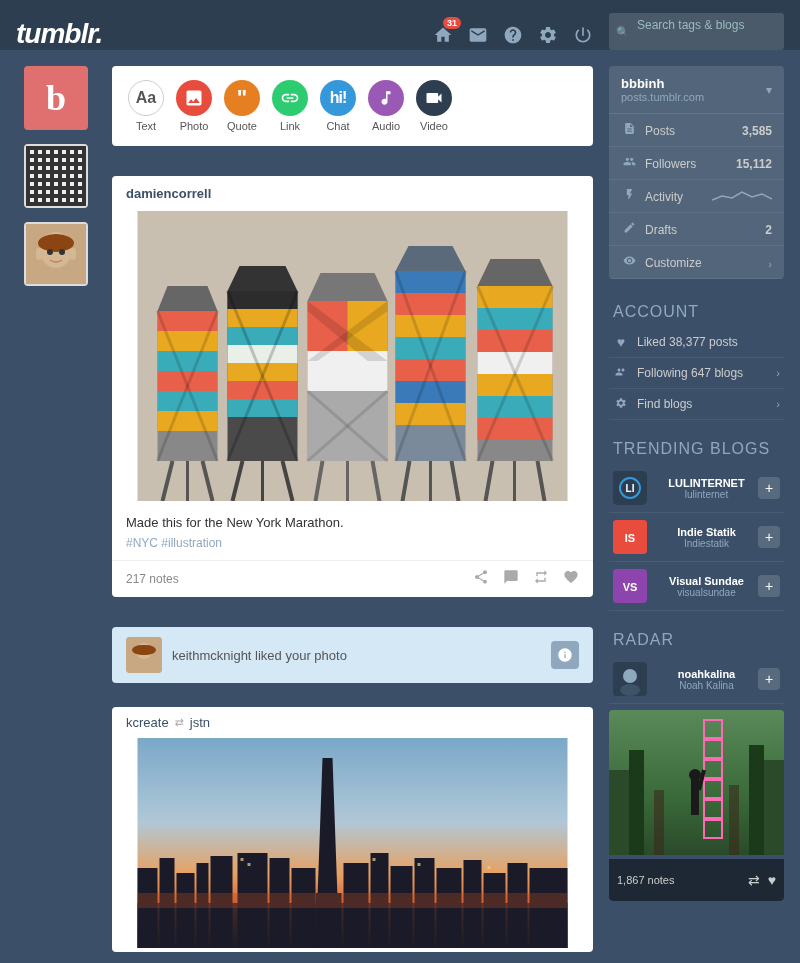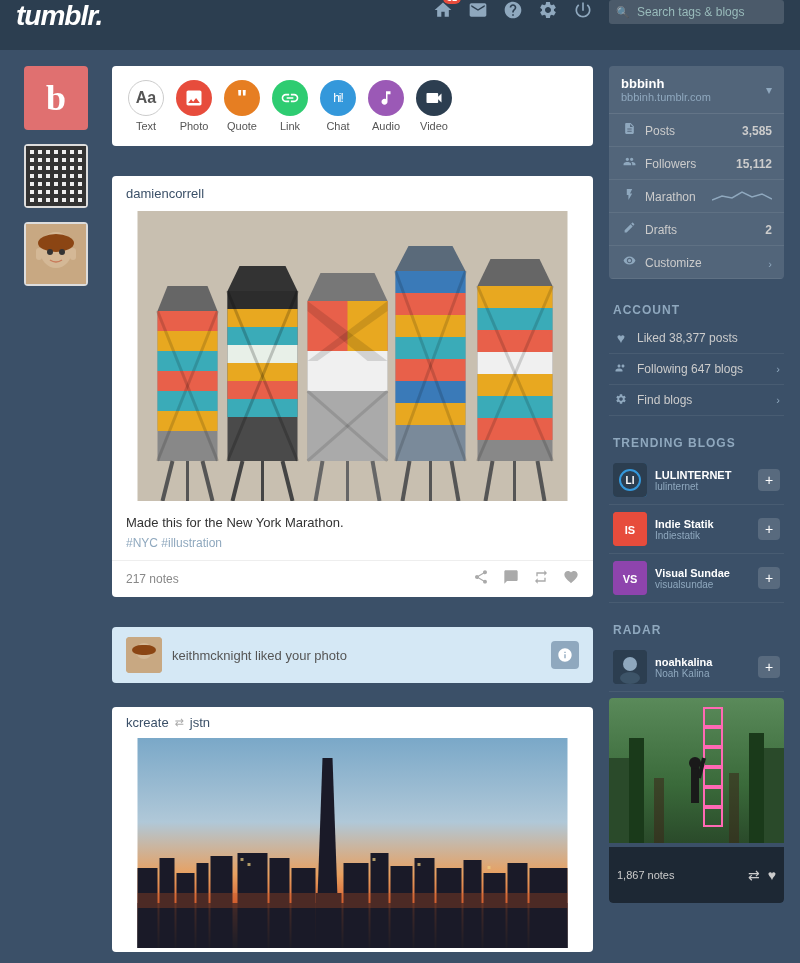--- a/index.html
+++ b/index.html
@@ -9,21 +9,21 @@
       width: 800px;
       min-height: 963px;
       overflow-x: hidden;
     }
 
     
     .topnav {
       background: #2c3e50;
       height: 50px;
       display: flex;
-      align-items: flex-start;
+      align-items: flex-end;
       padding: 0 16px;
       position: relative;
     }
     .topnav-logo {
       color: white;
       font-size: 28px;
       font-weight: 900;
       font-style: italic;
       letter-spacing: -1px;
       margin-right: auto;
@@ -51,21 +51,21 @@
       border-radius: 8px;
       padding: 1px 4px;
       min-width: 16px;
       text-align: center;
     }
     .search-box {
       background: rgba(255,255,255,0.15);
       border: none;
       border-radius: 3px;
       color: #ccc;
-      padding: 5px 10px 5px 28px;
+      padding: 5px 10px 18px 28px;
       font-size: 12px;
       width: 175px;
       outline: none;
     }
     .search-box::placeholder { color: #9bb; }
     .search-wrap {
       position: relative;
     }
     .search-wrap::before {
       content: '🔍';
@@ -211,21 +211,21 @@
     .post-card {
       background: white;
       border-radius: 4px;
       margin-bottom: 14px;
       overflow: hidden;
     }
     .post-header {
       padding: 10px 14px;
       font-size: 13px;
       color: #3b5068;
-      font-weight: normal;
+      font-weight: bold;
     }
     .post-caption {
       padding: 10px 14px 6px;
       font-size: 13px;
       color: #333;
     }
     .post-tags {
       padding: 0 14px 10px;
       font-size: 12px;
       color: #8fa8be;
@@ -305,22 +305,22 @@
       position: relative;
     }
     .activity-line svg { width: 100%; height: 100%; }
 
     
     .sidebar-section {
       margin-top: 12px;
     }
     .sidebar-section-title {
       color: #8fa8be;
-      font-size: 12px;
-      font-weight: bold;
+      font-size: 16px;
+      font-weight: normal;
       letter-spacing: 1px;
       text-transform: uppercase;
       padding: 0 4px 6px;
     }
     .sidebar-link {
       display: flex;
       align-items: center;
       padding: 7px 4px;
       border-bottom: 1px solid rgba(255,255,255,0.07);
       cursor: pointer;
@@ -340,21 +340,21 @@
       cursor: pointer;
     }
     .blog-avatar {
       width: 34px;
       height: 34px;
       border-radius: 4px;
       margin-right: 8px;
       overflow: hidden;
       flex-shrink: 0;
     }
-    .blog-info { flex: 1; }
+    .blog-info { flex: 1; text-align: center; }
     .blog-name { color: white; font-size: 11px; font-weight: bold; }
     .blog-url { color: #8fa8be; font-size: 10px; }
     .blog-follow {
       width: 22px;
       height: 22px;
       border-radius: 4px;
       background: rgba(255,255,255,0.15);
       display: flex;
       align-items: center;
       justify-content: center;
@@ -471,21 +471,21 @@
       </div>
       <div class="composer-btn">
         <div class="composer-btn-icon btn-link">
           <svg width="20" height="20" viewBox="0 0 24 24" fill="white">
               <path d="M3.9 12c0-1.71 1.39-3.1 3.1-3.1h4V7H7c-2.76 0-5 2.24-5 5s2.24 5 5 5h4v-1.9H7c-1.71 0-3.1-1.39-3.1-3.1zM8 13h8v-2H8v2zm9-6h-4v1.9h4c1.71 0 3.1 1.39 3.1 3.1s-1.39 3.1-3.1 3.1h-4V17h4c2.76 0 5-2.24 5-5s-2.24-5-5-5z"></path>
             </svg>
         </div>
         <span>Link</span>
       </div>
       <div class="composer-btn">
-        <div class="composer-btn-icon btn-chat" style="font-size:12px;font-weight:normal;letter-spacing:-1px;">hi!</div>
+        <div class="composer-btn-icon btn-chat" style="font-size:16px;font-weight:bold;letter-spacing:-1px;">hi!</div>
         <span>Chat</span>
       </div>
       <div class="composer-btn">
         <div class="composer-btn-icon btn-audio">
           <svg width="18" height="18" viewBox="0 0 24 24" fill="white">
               <path d="M12 3v10.55c-.59-.34-1.27-.55-2-.55-2.21 0-4 1.79-4 4s1.79 4 4 4 4-1.79 4-4V7h4V3h-6z"></path>
             </svg>
         </div>
         <span>Audio</span>
       </div>
@@ -685,21 +685,21 @@
     </div>
 
   </div>
 
   <div class="right-col">
 
     <div class="profile-box">
       <div class="profile-header">
         <div>
           <div class="profile-name">bbbinh</div>
-          <div class="profile-url">bbbinh.tumblr.com</div>
+          <div class="profile-url">posts.tumblr.com</div>
         </div>
         <span class="profile-chevron">▾</span>
       </div>
 
       <div class="profile-stat">
         <span class="profile-stat-icon">
           <svg width="13" height="13" viewBox="0 0 24 24" fill="#8fa8be">
               <path d="M14 2H6c-1.1 0-2 .9-2 2v16c0 1.1.9 2 2 2h12c1.1 0 2-.9 2-2V8l-6-6zm2 16H8v-2h8v2zm0-4H8v-2h8v2zm-3-5V3.5L18.5 9H13z"></path>
             </svg>
         </span>
@@ -716,21 +716,21 @@
         <span class="profile-stat-label">Followers</span>
         <span class="profile-stat-value">15,112</span>
       </div>
 
       <div class="profile-stat">
         <span class="profile-stat-icon">
           <svg width="13" height="13" viewBox="0 0 24 24" fill="#8fa8be">
               <path d="M7 2v11h3v9l7-12h-4l4-8z"></path>
             </svg>
         </span>
-        <span class="profile-stat-label">Marathon</span>
+        <span class="profile-stat-label">Activity</span>
         <div class="activity-line">
           <svg viewBox="0 0 60 16" xmlns="http://www.w3.org/2000/svg">
             <polyline points="0,12 10,8 20,10 30,4 40,9 50,6 60,11" fill="none" stroke="#8fa8be" stroke-width="1.5"></polyline>
           </svg>
         </div>
       </div>
 
       <div class="profile-stat">
         <span class="profile-stat-icon">
           <svg width="13" height="13" viewBox="0 0 24 24" fill="#8fa8be">
@@ -870,21 +870,21 @@
           <rect x="95" y="10" width="18" height="18" fill="none" stroke="#ff69b4" stroke-width="2"></rect>
           <rect x="95" y="30" width="18" height="18" fill="none" stroke="#ff69b4" stroke-width="2"></rect>
           <rect x="95" y="50" width="18" height="18" fill="none" stroke="#ff69b4" stroke-width="2"></rect>
           <rect x="95" y="70" width="18" height="18" fill="none" stroke="#ff69b4" stroke-width="2"></rect>
           <rect x="95" y="90" width="18" height="18" fill="none" stroke="#ff69b4" stroke-width="2"></rect>
           <rect x="95" y="110" width="18" height="18" fill="none" stroke="#ff69b4" stroke-width="2"></rect>
 
           <line x1="90" y1="80" x2="95" y2="60" stroke="#1a1a1a" stroke-width="4"></line>
         </svg>
         
-        <div style="background:rgba(0,0,0,0.5);padding:20px 8px;display:flex;align-items:center;border-radius:0 0 4px 4px;">
+        <div style="background:rgba(0,0,0,0.5);padding:13px 8px;display:flex;align-items:center;border-radius:0 0 4px 4px;">
           <span style="color:#ccc;font-size:11px;flex:1;">1,867 notes</span>
           <span style="color:#ccc;font-size:14px;margin-left:8px;">⇄</span>
           <span style="color:#ccc;font-size:14px;margin-left:8px;">♥</span>
         </div>
       </div>
     </div>
 
   </div>
 </div>
 

